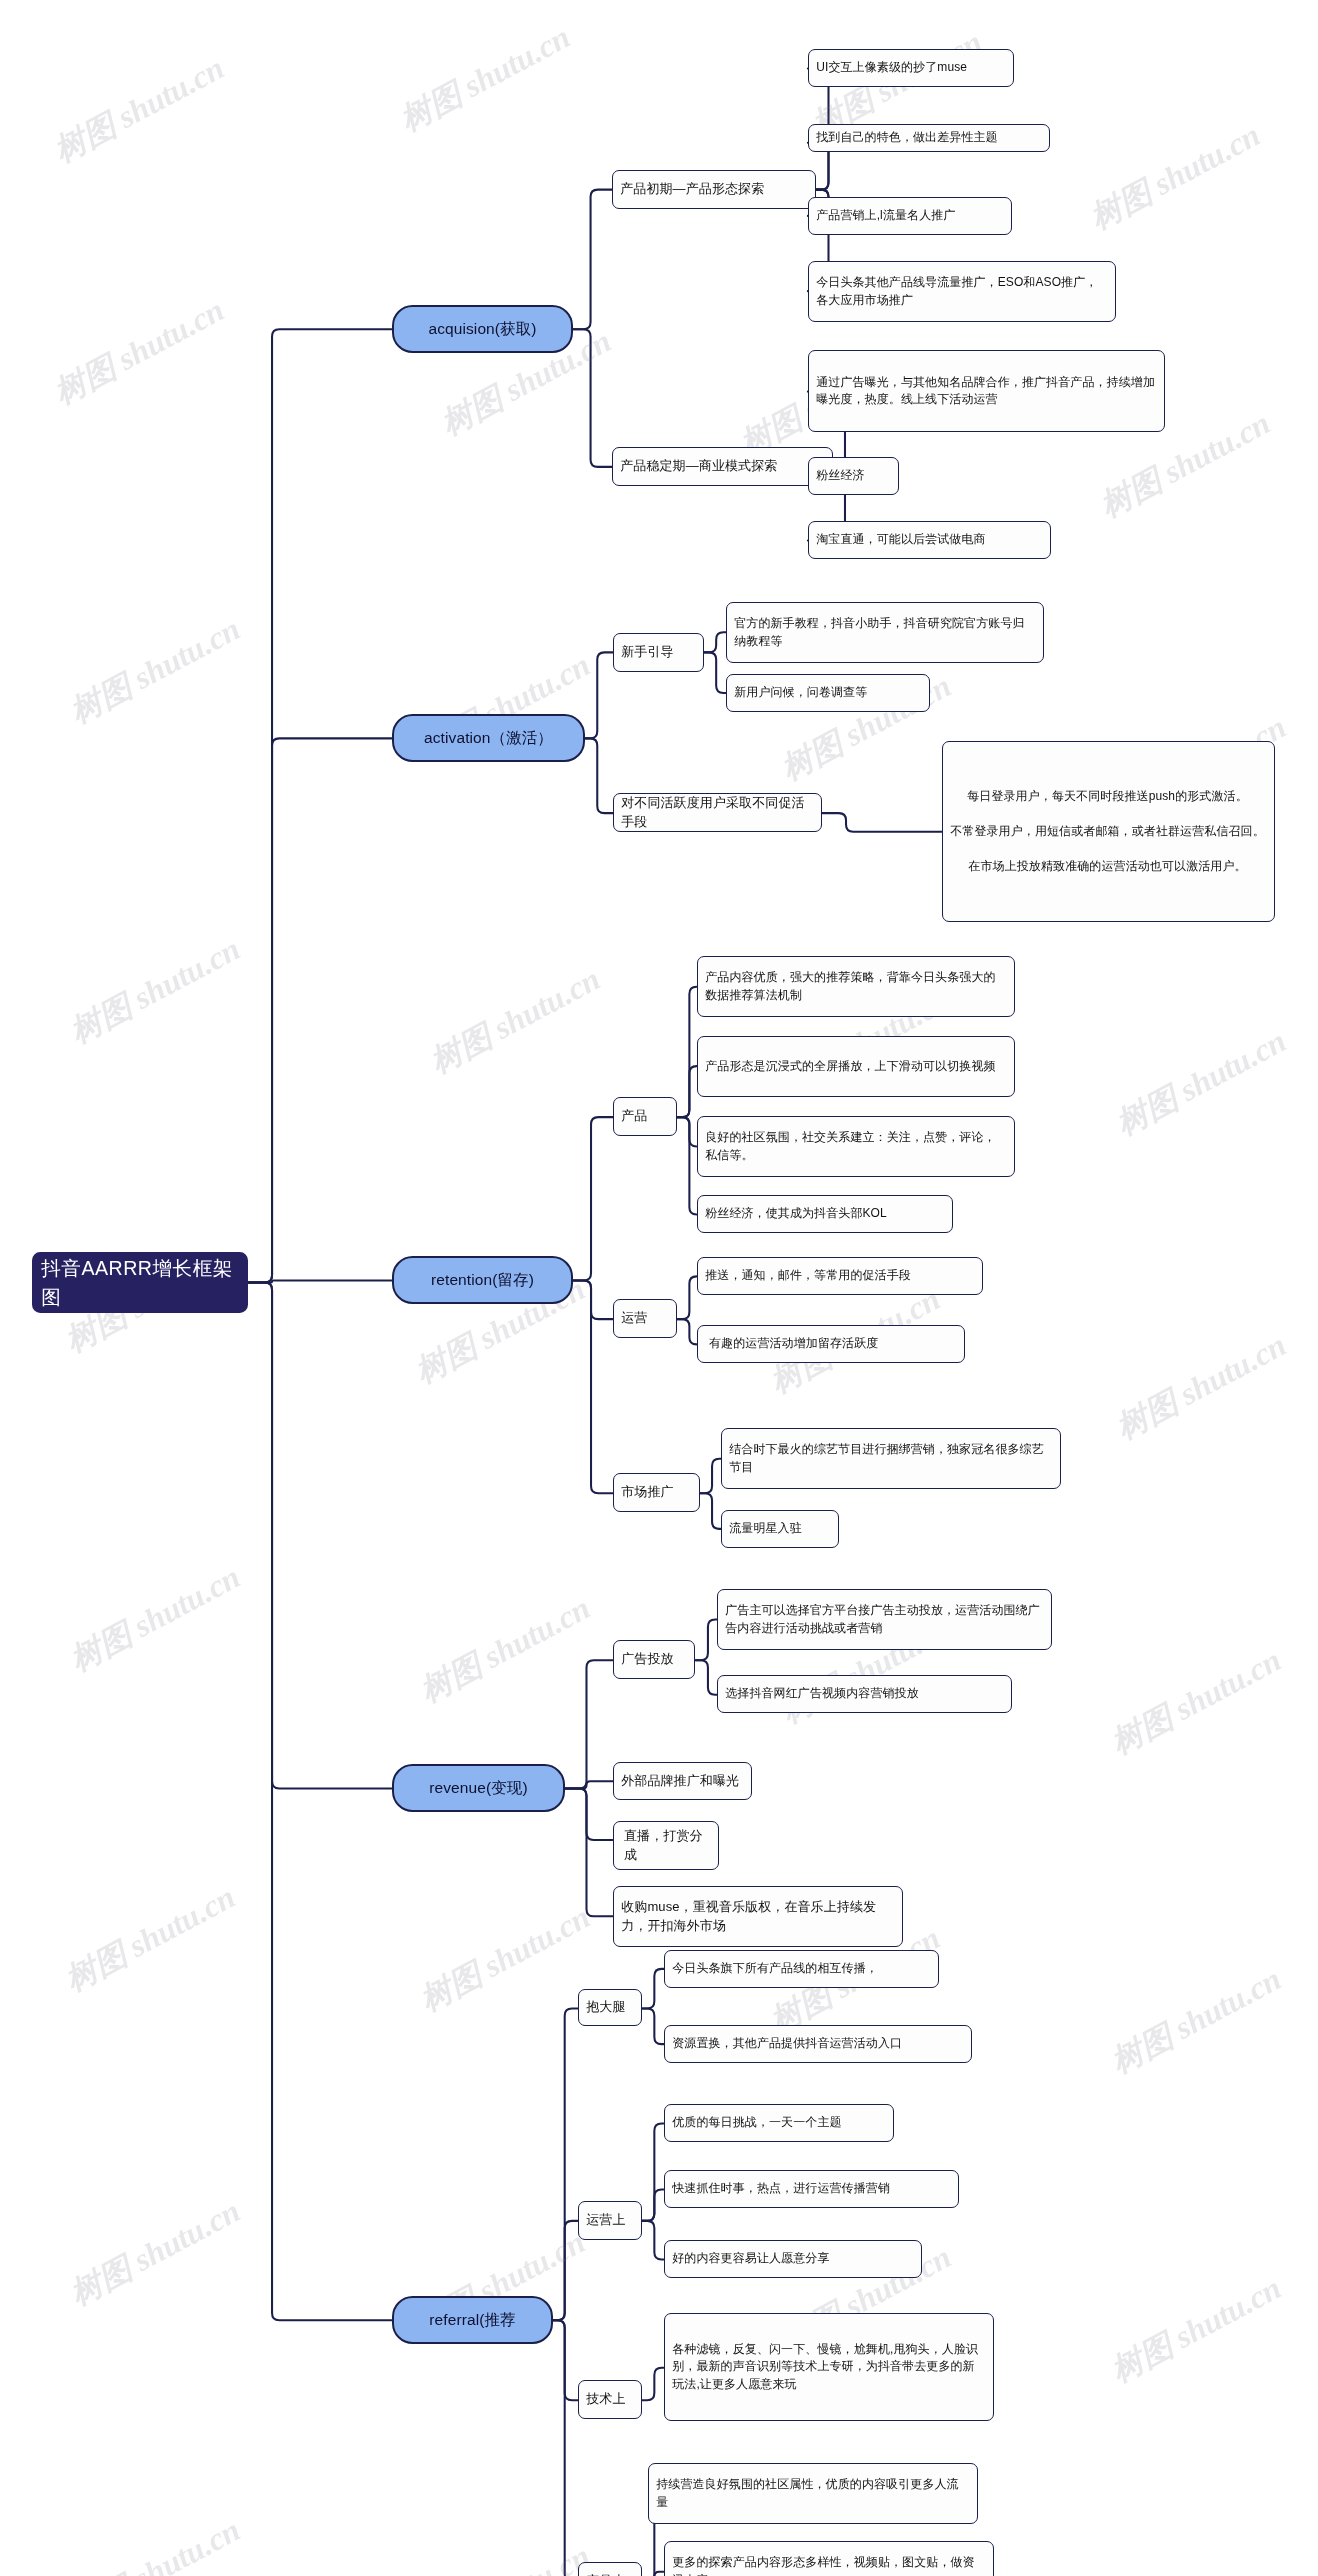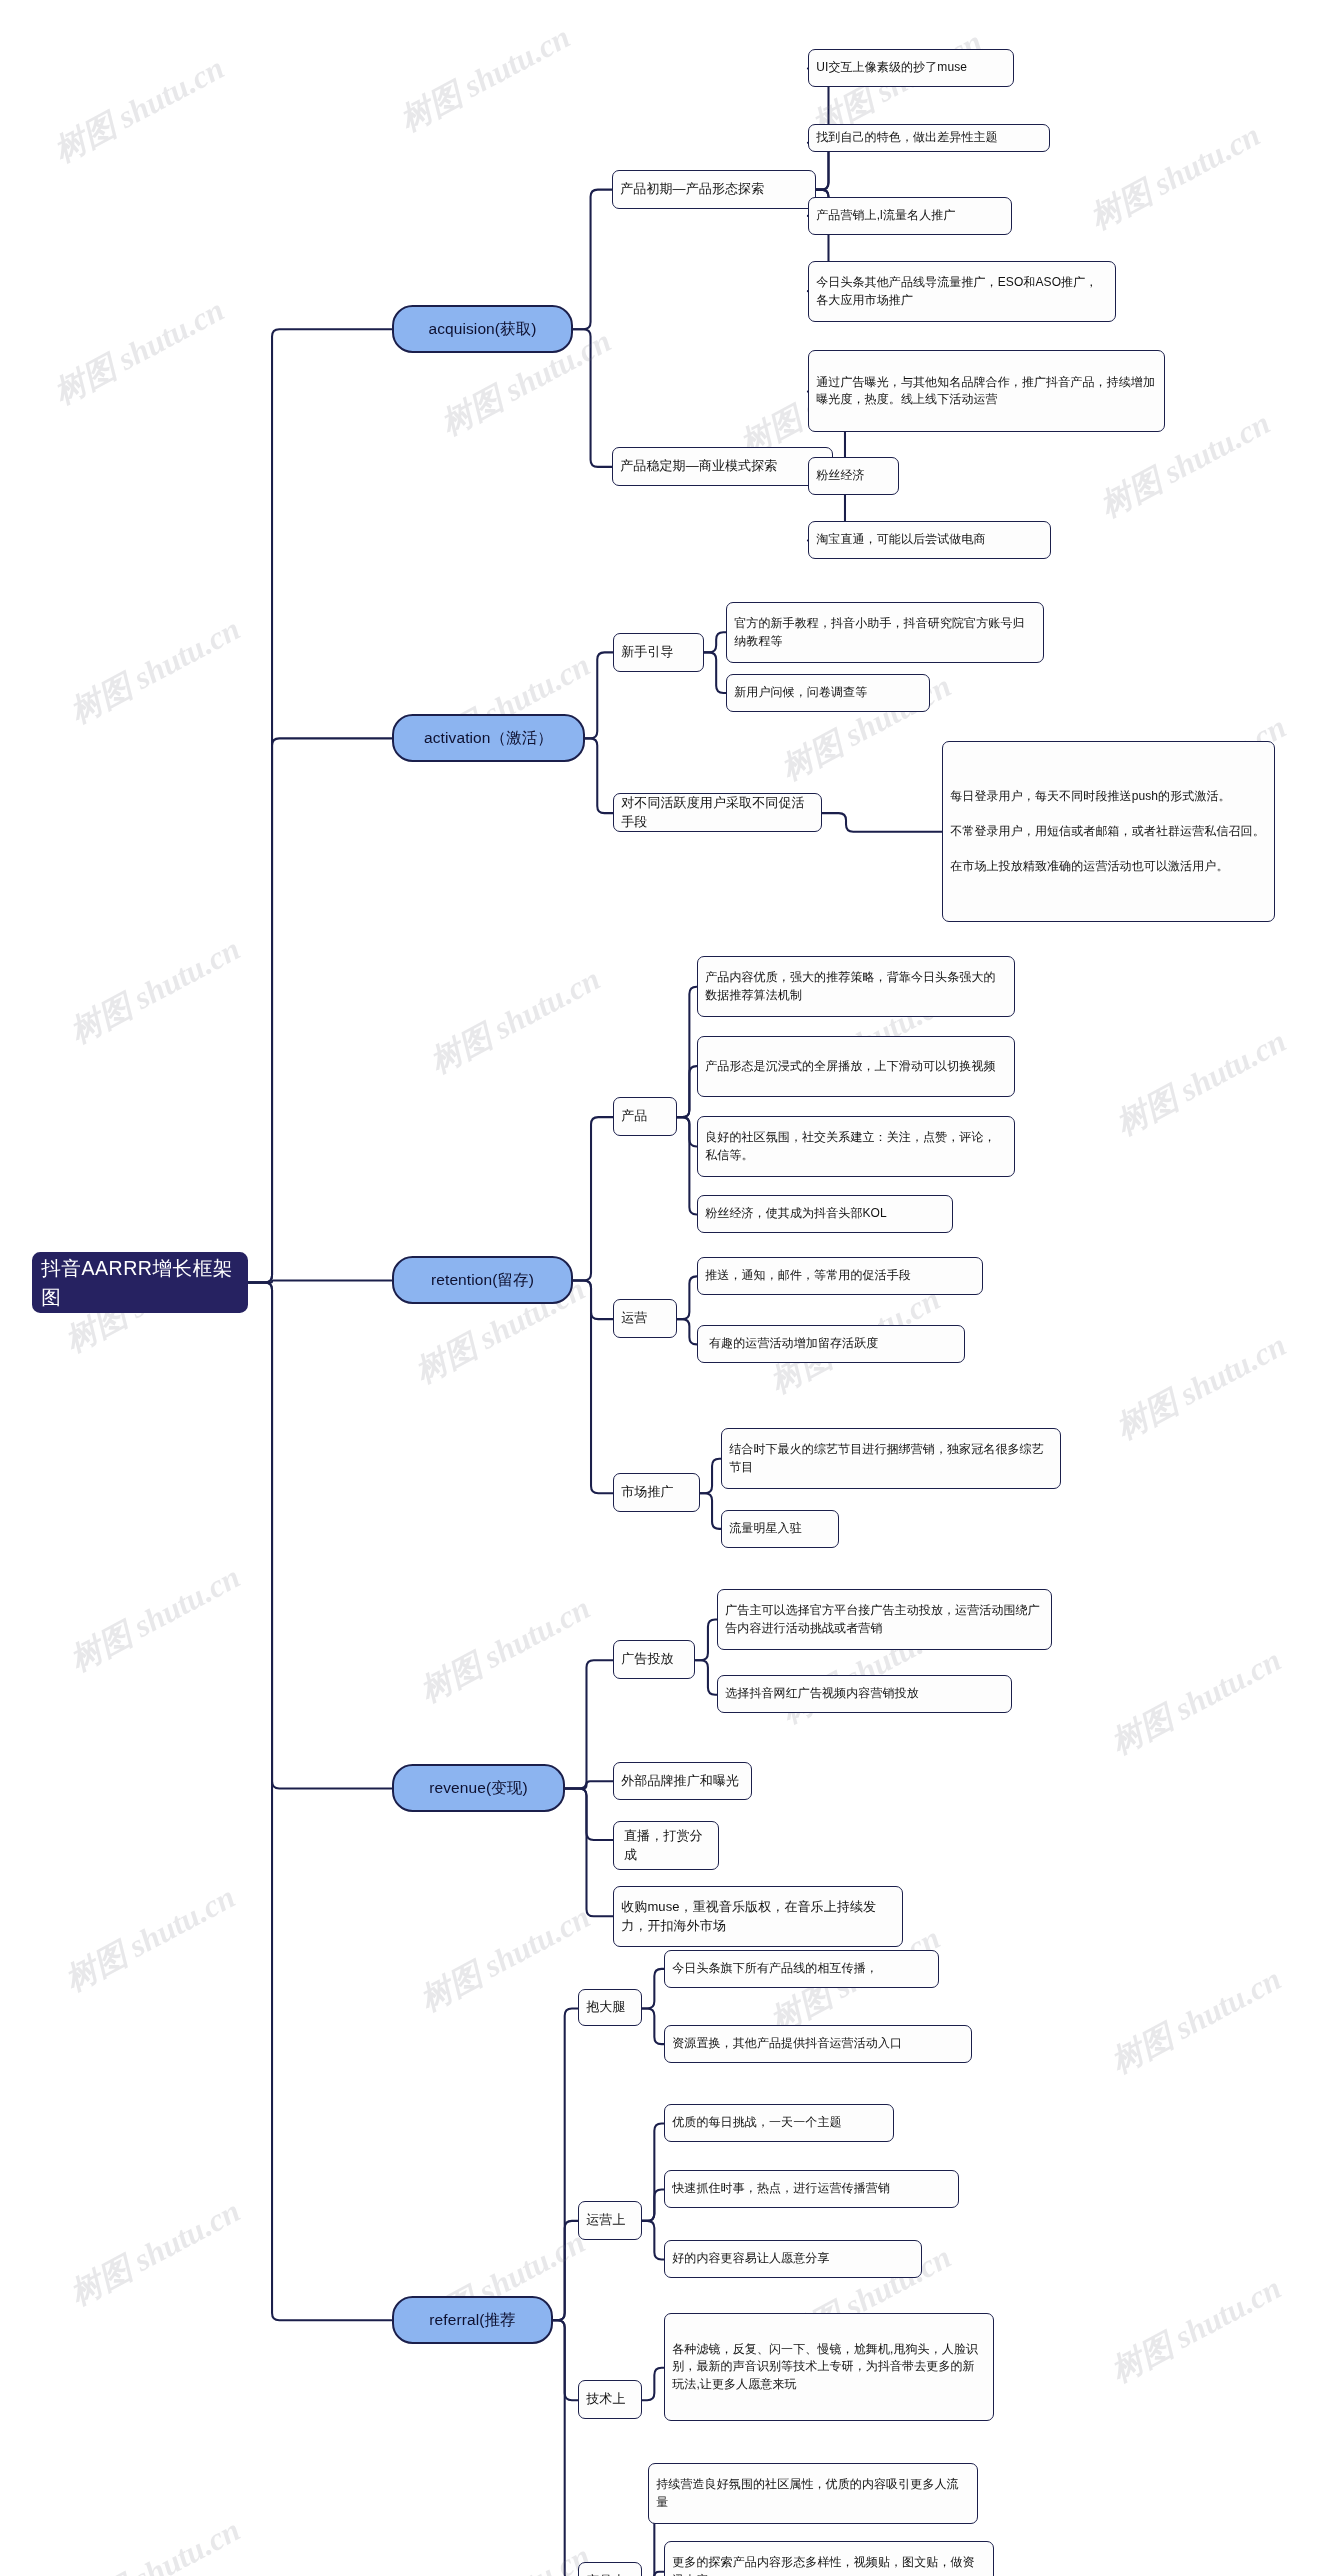--- a/index.html
+++ b/index.html
@@ -165,21 +165,21 @@
       <div class="node lvl3" style="left: 808px; top: 261px; width: 308px; height: 61px;"><span>今日头条其他产品线导流量推广，ESO和ASO推广，各大应用市场推广</span></div>
       <div class="node lvl2" style="left: 612px; top: 447px; width: 221px; height: 39px;"><span>产品稳定期—商业模式探索</span></div>
       <div class="node lvl3" style="left: 808px; top: 350px; width: 357px; height: 82px;"><span>通过广告曝光，与其他知名品牌合作，推广抖音产品，持续增加曝光度，热度。线上线下活动运营</span></div>
       <div class="node lvl3" style="left: 808px; top: 457px; width: 91px; height: 38px;"><span>粉丝经济</span></div>
       <div class="node lvl3" style="left: 808px; top: 521px; width: 243px; height: 38px;"><span>淘宝直通，可能以后尝试做电商</span></div>
       <div class="node lvl1" style="left: 392px; top: 714px; width: 193px; height: 48px;"><span>activation（激活）</span></div>
       <div class="node lvl2" style="left: 613px; top: 633px; width: 91px; height: 39px;"><span>新手引导</span></div>
       <div class="node lvl3" style="left: 726px; top: 602px; width: 318px; height: 61px;"><span>官方的新手教程，抖音小助手，抖音研究院官方账号归纳教程等</span></div>
       <div class="node lvl3" style="left: 726px; top: 674px; width: 204px; height: 38px;"><span>新用户问候，问卷调查等</span></div>
       <div class="node lvl2" style="left: 613px; top: 793px; width: 209px; height: 39px;"><span>对不同活跃度用户采取不同促活手段</span></div>
-      <div class="node lvl3" style="left: 942px; top: 741px; width: 333px; height: 181px;"><span>每日登录用户，每天不同时段推送push的形式激活。
+      <div class="node lvl3" style="left: 942px; top: 741px; width: 333px; height: 181px; text-align: center;"><span>每日登录用户，每天不同时段推送push的形式激活。
 
 不常登录用户，用短信或者邮箱，或者社群运营私信召回。
 
 在市场上投放精致准确的运营活动也可以激活用户。</span></div>
       <div class="node lvl1" style="left: 392px; top: 1256px; width: 181px; height: 48px;"><span>retention(留存)</span></div>
       <div class="node lvl2" style="left: 613px; top: 1097px; width: 64px; height: 39px;"><span>产品</span></div>
       <div class="node lvl3" style="left: 697px; top: 956px; width: 318px; height: 61px;"><span>产品内容优质，强大的推荐策略，背靠今日头条强大的数据推荐算法机制</span></div>
       <div class="node lvl3" style="left: 697px; top: 1036px; width: 318px; height: 61px;"><span>产品形态是沉浸式的全屏播放，上下滑动可以切换视频</span></div>
       <div class="node lvl3" style="left: 697px; top: 1116px; width: 318px; height: 61px;"><span>良好的社区氛围，社交关系建立：关注，点赞，评论，私信等。</span></div>
       <div class="node lvl3" style="left: 697px; top: 1195px; width: 256px; height: 38px;"><span>粉丝经济，使其成为抖音头部KOL</span></div>

